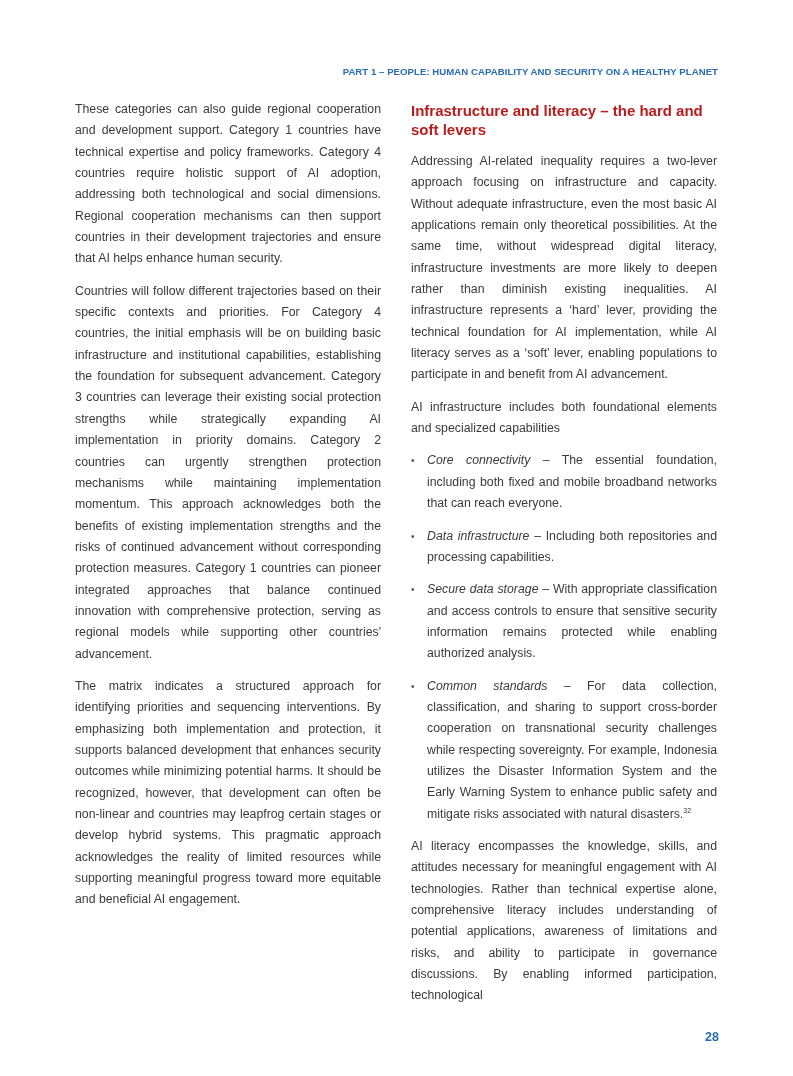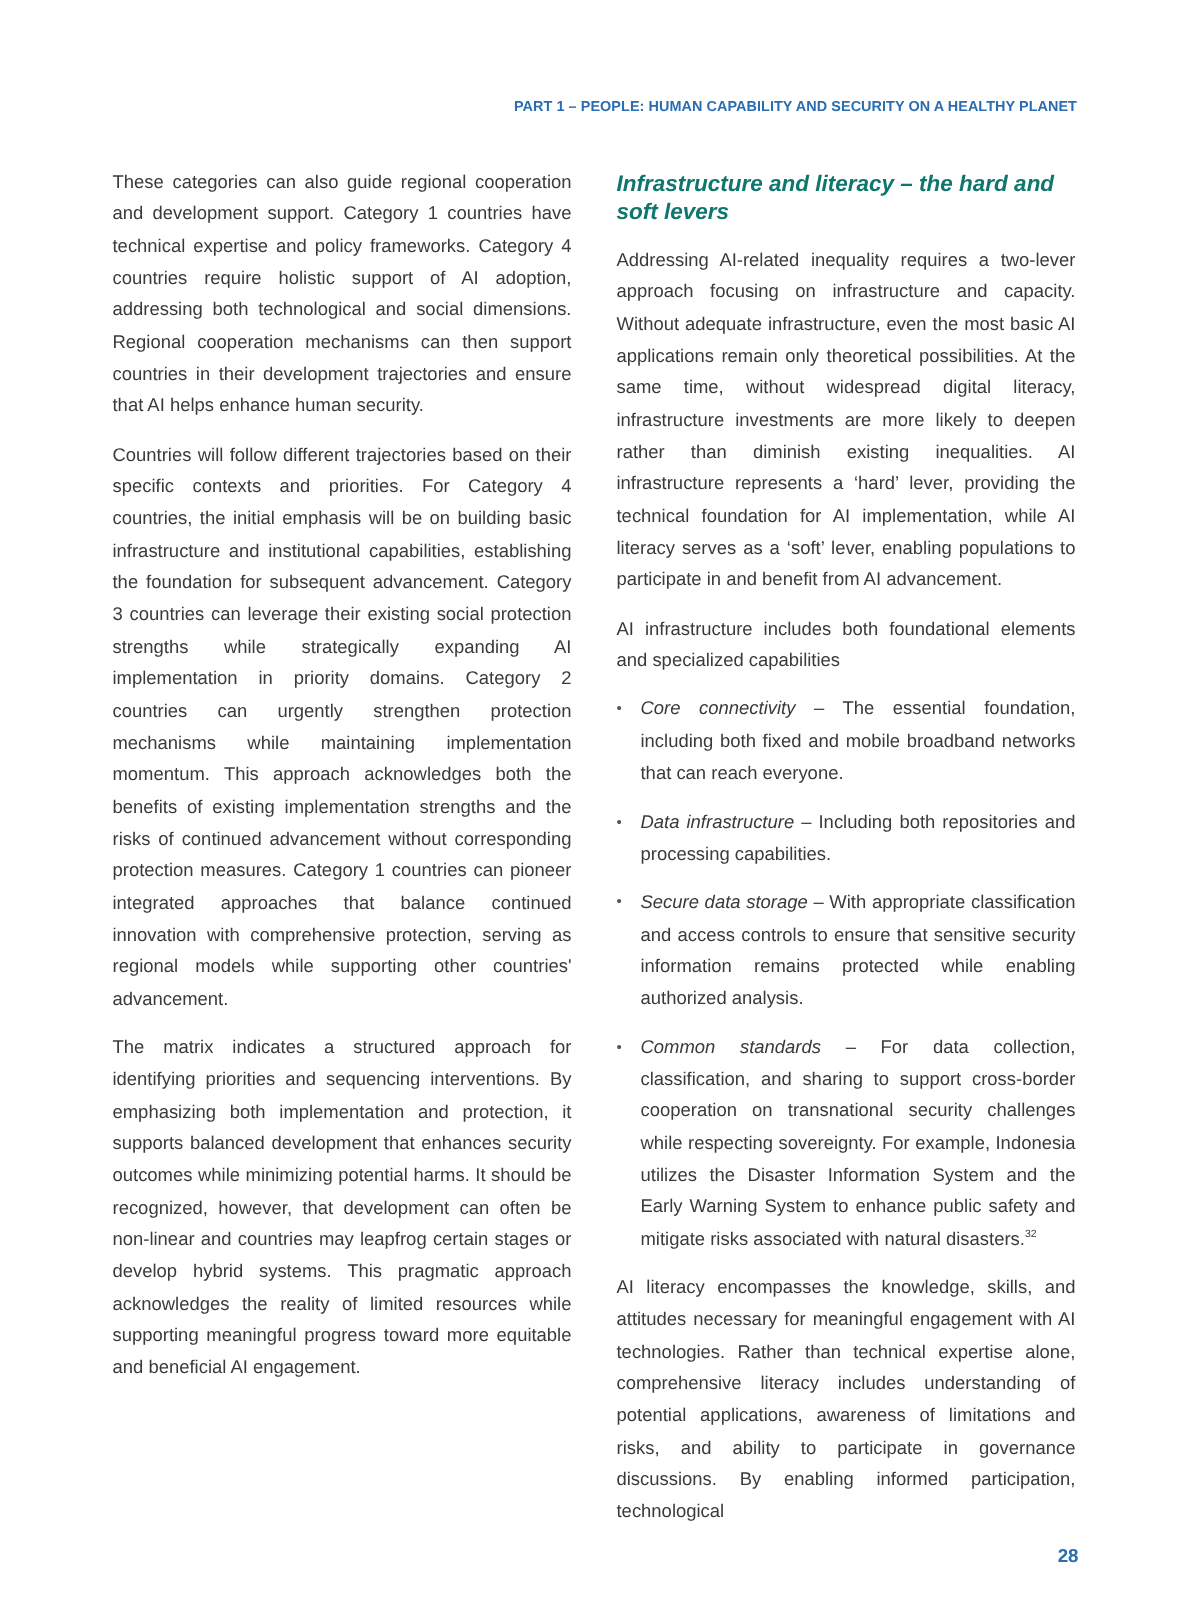--- a/index.html
+++ b/index.html
@@ -1,24 +1,24 @@
 <!DOCTYPE html>
 <html><head>
 <meta charset="utf-8">
 <style>
   html, body { margin: 0; padding: 0; background: #ffffff; }
   body { width: 793px; height: 1076px; position: relative; overflow: hidden;
          font-family: "Liberation Sans", sans-serif; color: #3a3a3a; }
   .running-header { position: absolute; top: 66px; right: 75px;
     font-size: 9.6px; font-weight: bold; color: #2a6db0; letter-spacing: 0.05px; white-space: nowrap; }
-  .col { position: absolute; top: 111px; width: 306px; }
+  .col { position: absolute; top: 99px; width: 306px; }
   .col-left { left: 75px; }
   .col-right { left: 411px; }
   p { margin: 0 0 11px 0; font-size: 12.3px; line-height: 21.35px; text-align: justify; }
-  h2 { margin: 0; color: #0f766e; font-weight: bold; font-size: 15px; line-height: 19px; font-style: italic; }
+  h2 { margin: 0; color: #b91c1c; font-weight: bold; font-size: 15px; line-height: 19px; }
   .h-left { margin: 14px 0 13px 0; }
   .h-right { margin: 2px 0 12px 0; }
   ul { list-style: none; margin: 0 0 11px 0; padding: 0; }
   li { position: relative; padding-left: 16px; margin-bottom: 11px;
        font-size: 12.3px; line-height: 21.35px; text-align: justify; }
   li .bullet { position: absolute; left: 0; top: 0; font-size: 10px; color: #555; }
   li em { font-style: italic; }
   sup { font-size: 7px; line-height: 0; vertical-align: super; }
   .page-number { position: absolute; top: 1030px; right: 74px;
     font-size: 12.5px; font-weight: bold; color: #2a6db0; text-align: right; }

